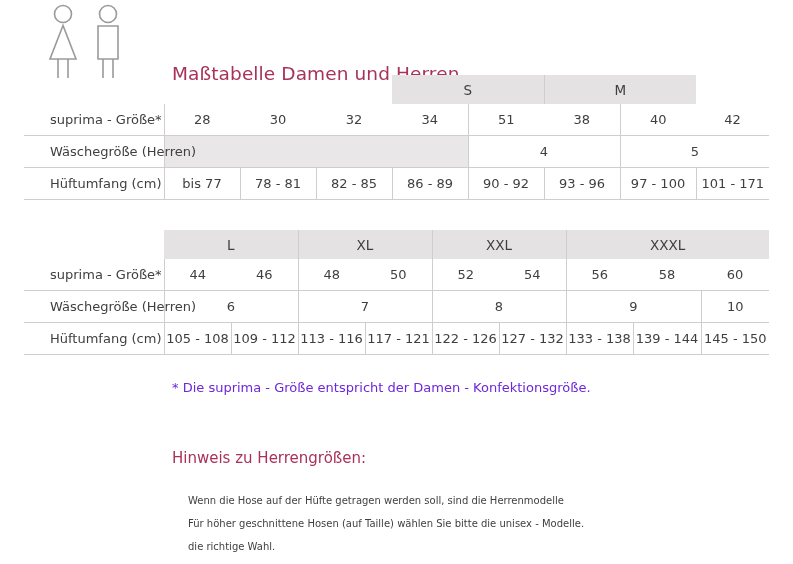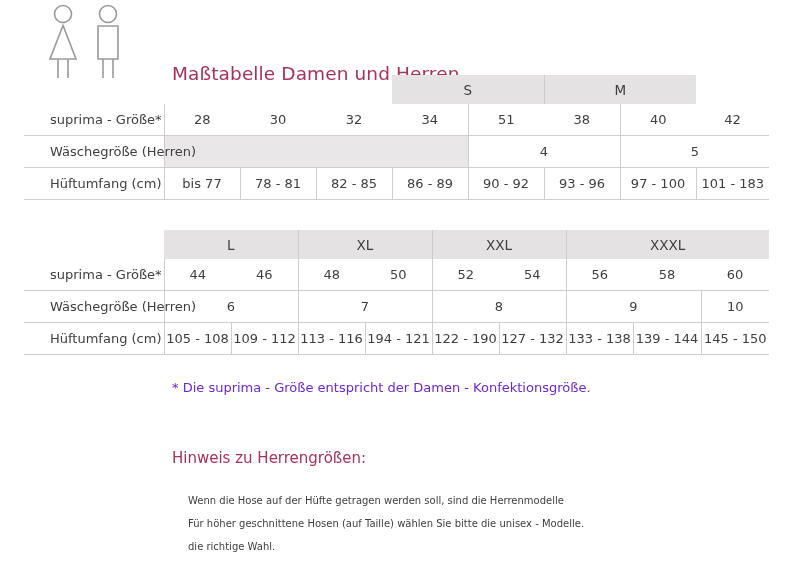--- a/index.html
+++ b/index.html
@@ -185,21 +185,21 @@
 
       <tr class="rowline">
         <td class="lbl">Hüftumfang (cm)</td>
         <td class="vline-l">bis 77</td>
         <td class="vline-l">78 - 81</td>
         <td class="vline-l">82 - 85</td>
         <td class="vline-l">86 - 89</td>
         <td class="vline-l">90 - 92</td>
         <td class="vline-l">93 - 96</td>
         <td class="vline-l">97 - 100</td>
-        <td class="vline-l">101 - 183</td>
+        <td class="vline-l">101 - 171</td>
       </tr>
     </tbody>
   </table>
 
   <table id="table2">
     <colgroup>
       <col style="width:140px">
       <col style="width:67px">
         <col style="width:67px">
         <col style="width:67px">
@@ -239,22 +239,22 @@
         <td class="vline-l" colspan="2">8</td>
         <td class="vline-l" colspan="2">9</td>
         <td class="vline-l">10</td>
       </tr>
 
       <tr class="rowline">
         <td class="lbl">Hüftumfang (cm)</td>
         <td class="vline-l">105 - 108</td>
         <td class="vline-l">109 - 112</td>
         <td class="vline-l">113 - 116</td>
-        <td class="vline-l">194 - 121</td>
-        <td class="vline-l">122 - 190</td>
+        <td class="vline-l">117 - 121</td>
+        <td class="vline-l">122 - 126</td>
         <td class="vline-l">127 - 132</td>
         <td class="vline-l">133 - 138</td>
         <td class="vline-l">139 - 144</td>
         <td class="vline-l">145 - 150</td>
       </tr>
     </tbody>
   </table>
 
   <div class="footnote">* Die suprima - Größe entspricht der Damen - Konfektionsgröße.</div>
 

